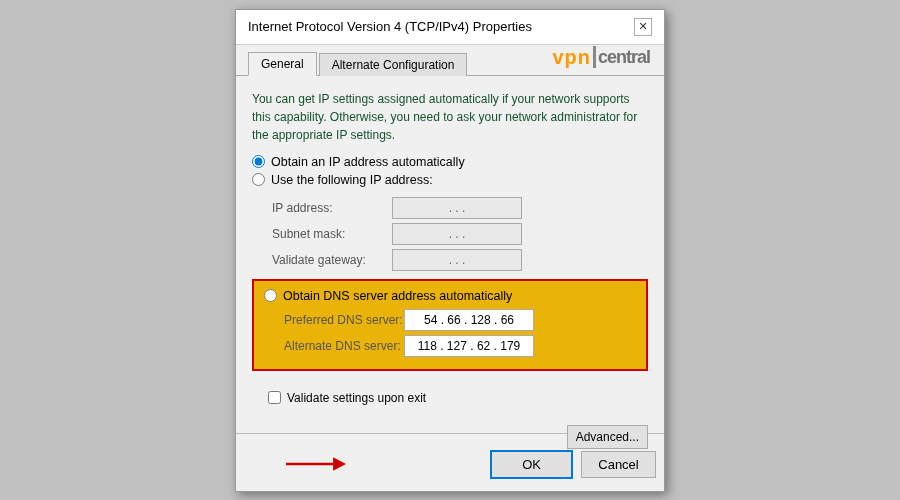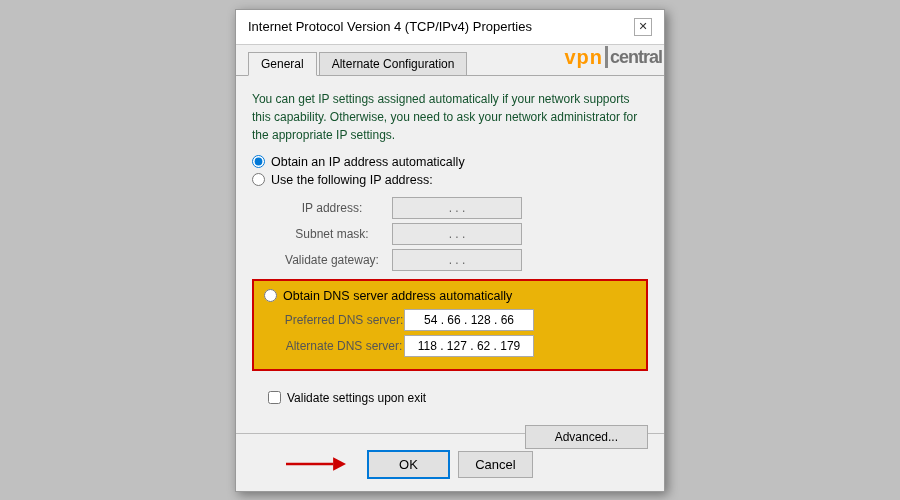--- a/index.html
+++ b/index.html
@@ -50,21 +50,21 @@
       font-size: 11px;
       color: #333;
     }
 
     .tabs {
       display: flex;
       background: #f0f0f0;
       border-bottom: 1px solid #aaa;
       padding: 6px 12px 0 12px;
       gap: 2px;
-      align-items: center;
+      align-items: flex-end;
     }
 
     .tab {
       padding: 4px 12px;
       border: 1px solid #aaa;
       background: #e1e1e1;
       cursor: pointer;
       font-size: 12px;
       color: #000;
       border-bottom: none;
@@ -129,21 +129,20 @@
     .field-row {
       display: flex;
       align-items: center;
       margin-bottom: 4px;
     }
 
     .field-label {
       width: 120px;
       font-size: 12px;
       color: #555;
-      text-align: center;
     }
 
     .field-input {
       width: 130px;
       height: 22px;
       border: 1px solid #aaa;
       background: #e8e8e8;
       font-size: 12px;
       padding: 2px 6px;
       color: #666;
@@ -185,40 +184,40 @@
 
     .validate-label {
       font-size: 12px;
       color: #000;
     }
 
     .advanced-btn {
       position: absolute;
       right: 16px;
       bottom: 42px;
-      padding: 4px 29px;
+      padding: 4px 8px;
       background: #e1e1e1;
       border: 1px solid #aaa;
       cursor: pointer;
       font-size: 12px;
       color: #000;
     }
 
     .validate-advanced-row {
       display: flex;
       align-items: center;
       justify-content: space-between;
       margin-bottom: 10px;
     }
 
     .bottom-buttons {
       display: flex;
-      justify-content: center;
-      align-items: center;
-      padding: 8px 16px 12px 16px;
+      justify-content: flex-end;
+      align-items: center;
+      padding: 8px 8px 12px 16px;
       gap: 8px;
       position: relative;
     }
 
     .arrow-container {
       position: absolute;
       left: 50px;
       display: flex;
       align-items: center;
     }
@@ -261,21 +260,21 @@
 
   <div class="title-bar">
     <span class="title-bar-text">Internet Protocol Version 4 (TCP/IPv4) Properties</span>
     <button class="close-btn">✕</button>
   </div>
 
   <div class="tabs">
     <div class="tab active">General</div>
     <div class="tab">Alternate Configuration</div>
 
-    <div class="logo-area" style="position:absolute;top:36px;right:2px;font-size:17px;font-weight:bold;display:flex;align-items:center;gap:0;">
+    <div class="logo-area" style="position:absolute;top:36px;right:14px;font-size:17px;font-weight:bold;display:flex;align-items:center;gap:0;">
       <span style="color:#f90;font-size:20px;font-weight:bold;letter-spacing:1px;">vpn</span>
       <span style="display:inline-block;width:3px;height:22px;background:#888;margin:0 2px;vertical-align:middle;"></span>
       <span style="color:#737373;font-size:18px;font-weight:bold;">central</span>
     </div>
   </div>
 
   <div class="content">
     <p class="description">You can get IP settings assigned automatically if your network supports this capability. Otherwise, you need to ask your network administrator for the appropriate IP settings.</p>
 
     <div class="radio-group">

